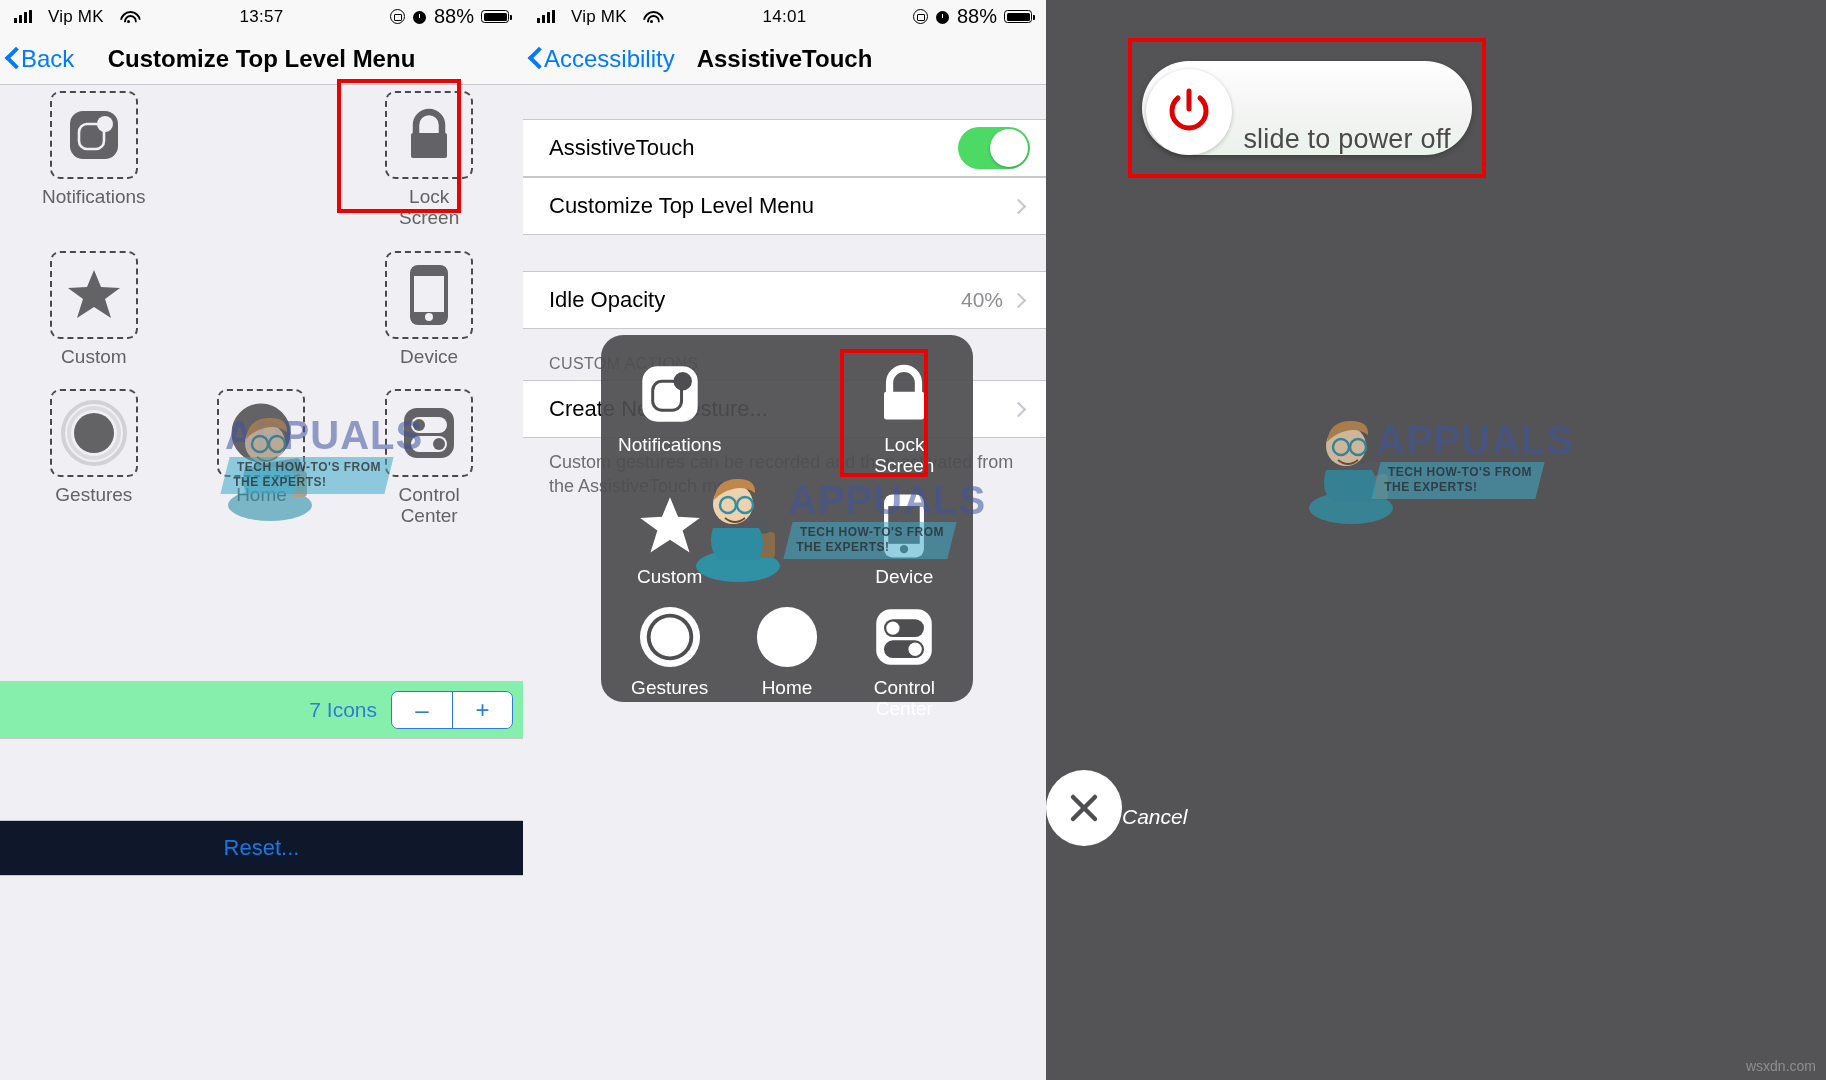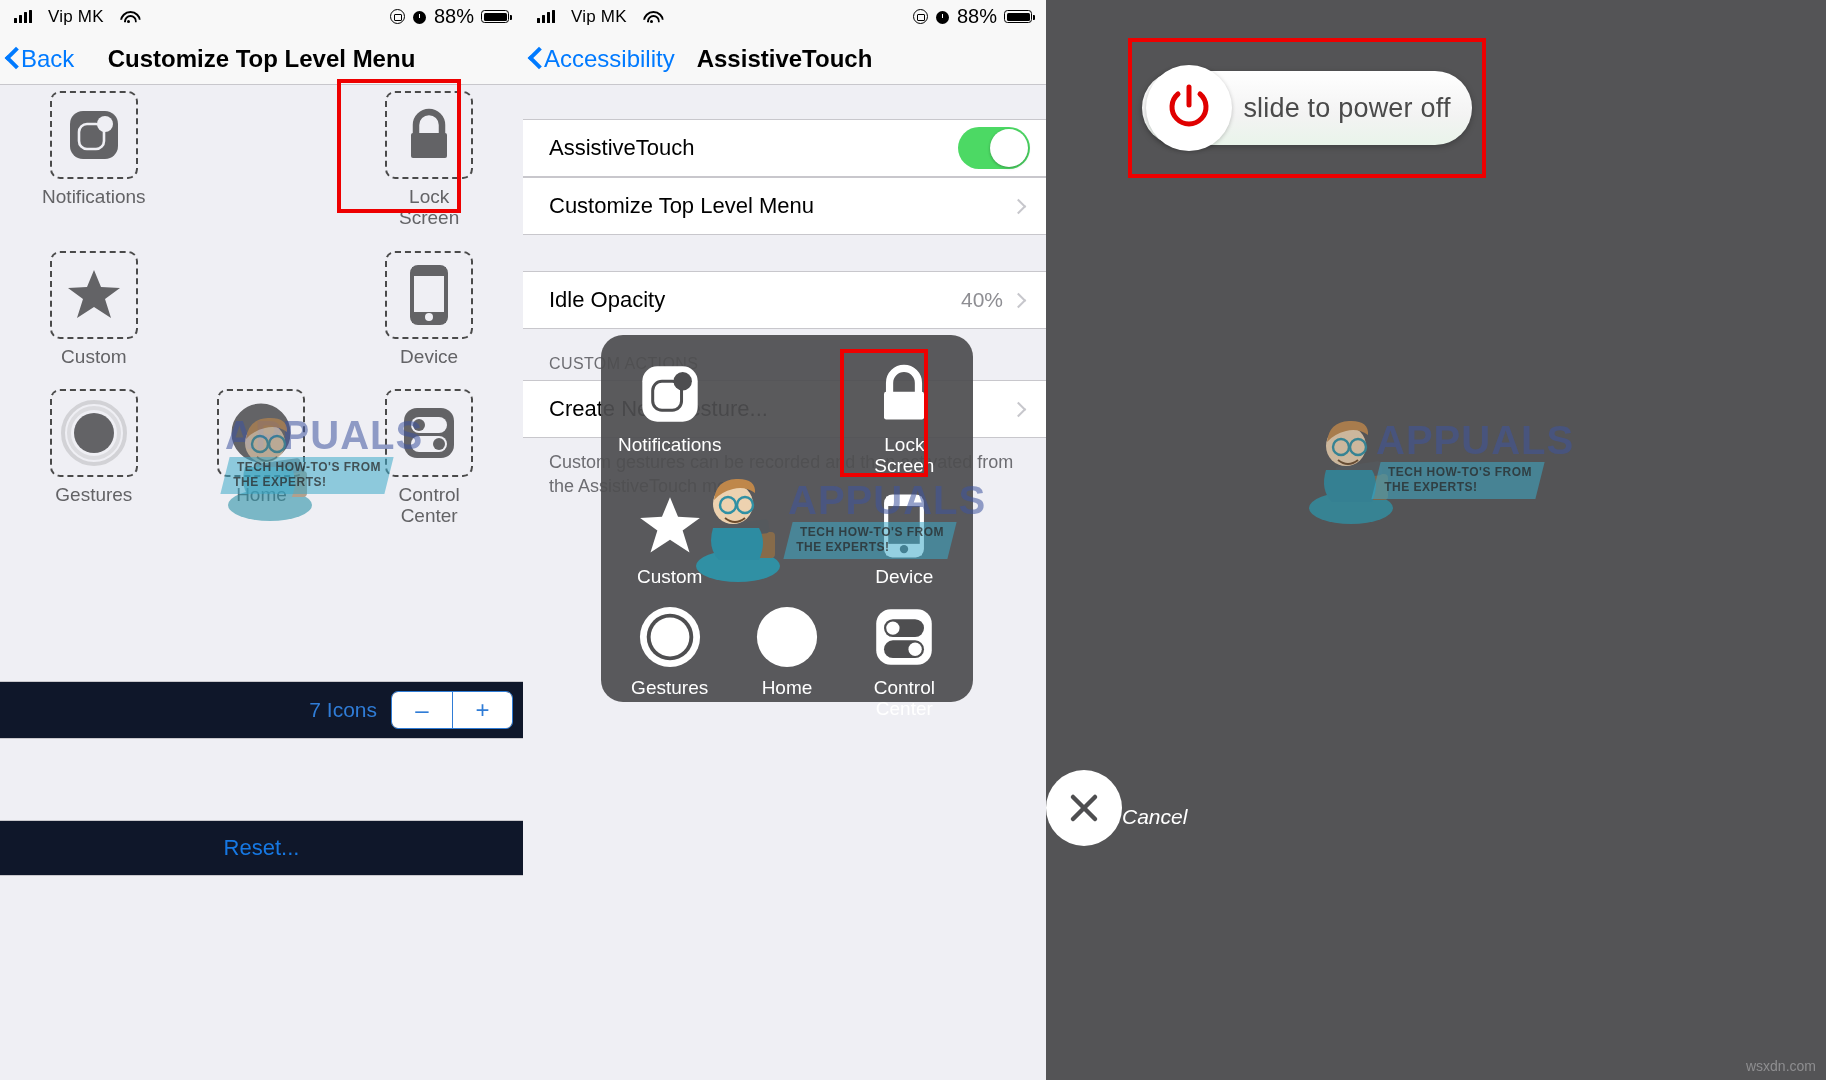--- a/index.html
+++ b/index.html
@@ -138,21 +138,21 @@
   }
   .cell-highlight {
     position: absolute; left: -12px; top: -12px;
     width: 124px; height: 134px;
     border: 4px solid #ee0000; pointer-events: none;
   }
   .glyph { display: block; }
 
   .p1-counter-row {
     position: absolute; left: 0; right: 0; top: 596px;
-    height: 58px; background: #0f172a;
+    height: 58px; background: #86efac;
     border-top: .5px solid #c8c7cc; border-bottom: .5px solid #c8c7cc;
     display: flex; align-items: center; justify-content: flex-end;
     padding-right: 10px; gap: 14px;
   }
   .icons-count { color: #2f7cd6; font-size: 21px; }
   .stepper {
     display: flex; border: 1.6px solid #2f7cd6; border-radius: 7px;
     overflow: hidden; height: 38px;
   }
   .stepper button {
@@ -233,23 +233,23 @@
 
   
   .p3-inner { position: relative; width: 780px; height: 1080px; }
   .slide-wrap {
     position: absolute; left: 82px; top: 38px;
     width: 358px; height: 140px;
     border: 4px solid #ee0000;
     display: flex; align-items: center; justify-content: center;
   }
   .slide-track {
-    width: 330px; height: 74px; border-radius: 47px;
+    width: 330px; height: 94px; border-radius: 47px;
     background: linear-gradient(180deg,#ffffff 0%, #f3f3f3 60%, #e9f4ea 100%);
-    display: flex; align-items: center; position: relative;
+    display: flex; align-items: flex-end; position: relative;
     box-shadow: 0 2px 6px rgba(0,0,0,.25);
   }
   .slide-knob {
     width: 86px; height: 86px; border-radius: 50%;
     background: #fff; margin-left: 4px;
     display: flex; align-items: center; justify-content: center;
     box-shadow: 0 1px 4px rgba(0,0,0,.22);
     flex: none; cursor: pointer;
   }
   .slide-text {
@@ -303,20 +303,21 @@
             <i></i>
             <i></i>
             <i></i>
             <i></i>
           </span>
         <span class="sb-carrier">Vip MK</span>
         <span class="wifi">
             <b></b>
           </span>
       </div>
+      <div class="sb-center">13:57</div>
       <div class="sb-right">
         <span class="icon-rotlock"></span>
         <span class="icon-alarm"></span>
         <span>88%</span>
         <span class="battery">
             <span></span>
           </span>
       </div>
     </div>
 
@@ -457,20 +458,21 @@
             <i></i>
             <i></i>
             <i></i>
             <i></i>
           </span>
         <span class="sb-carrier">Vip MK</span>
         <span class="wifi">
             <b></b>
           </span>
       </div>
+      <div class="sb-center">14:01</div>
       <div class="sb-right">
         <span class="icon-rotlock"></span>
         <span class="icon-alarm"></span>
         <span>88%</span>
         <span class="battery">
             <span></span>
           </span>
       </div>
     </div>
 

